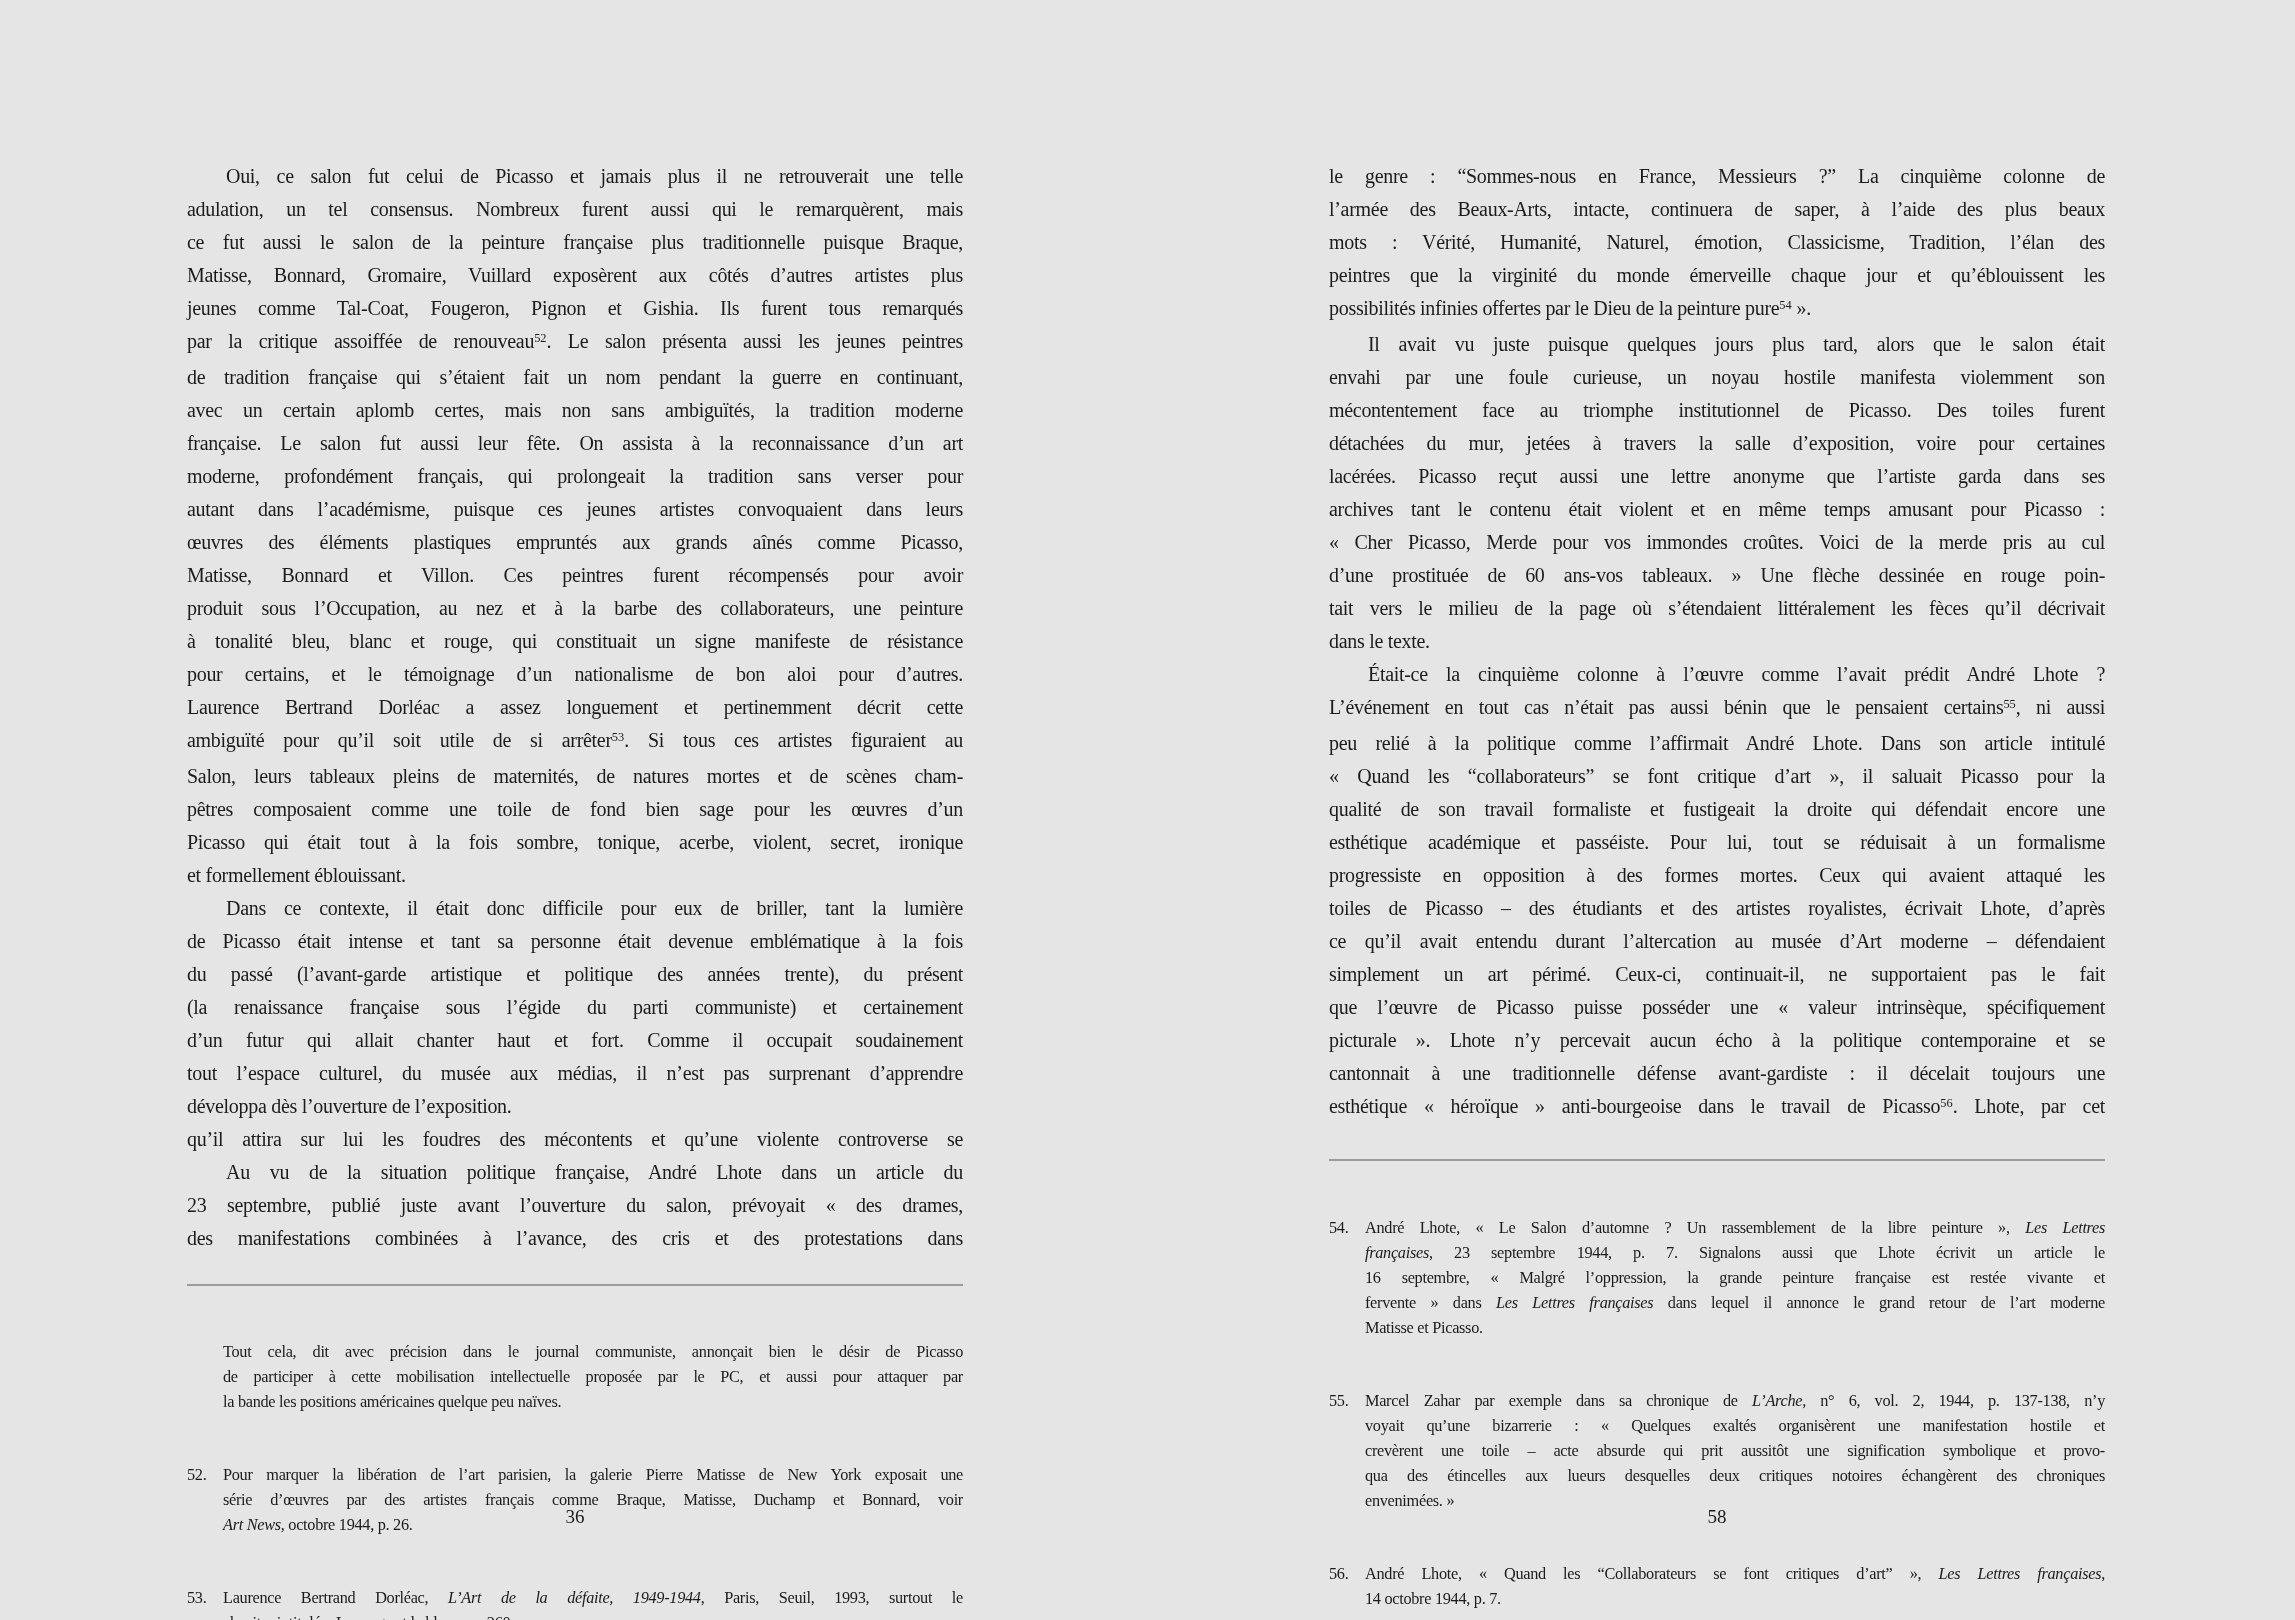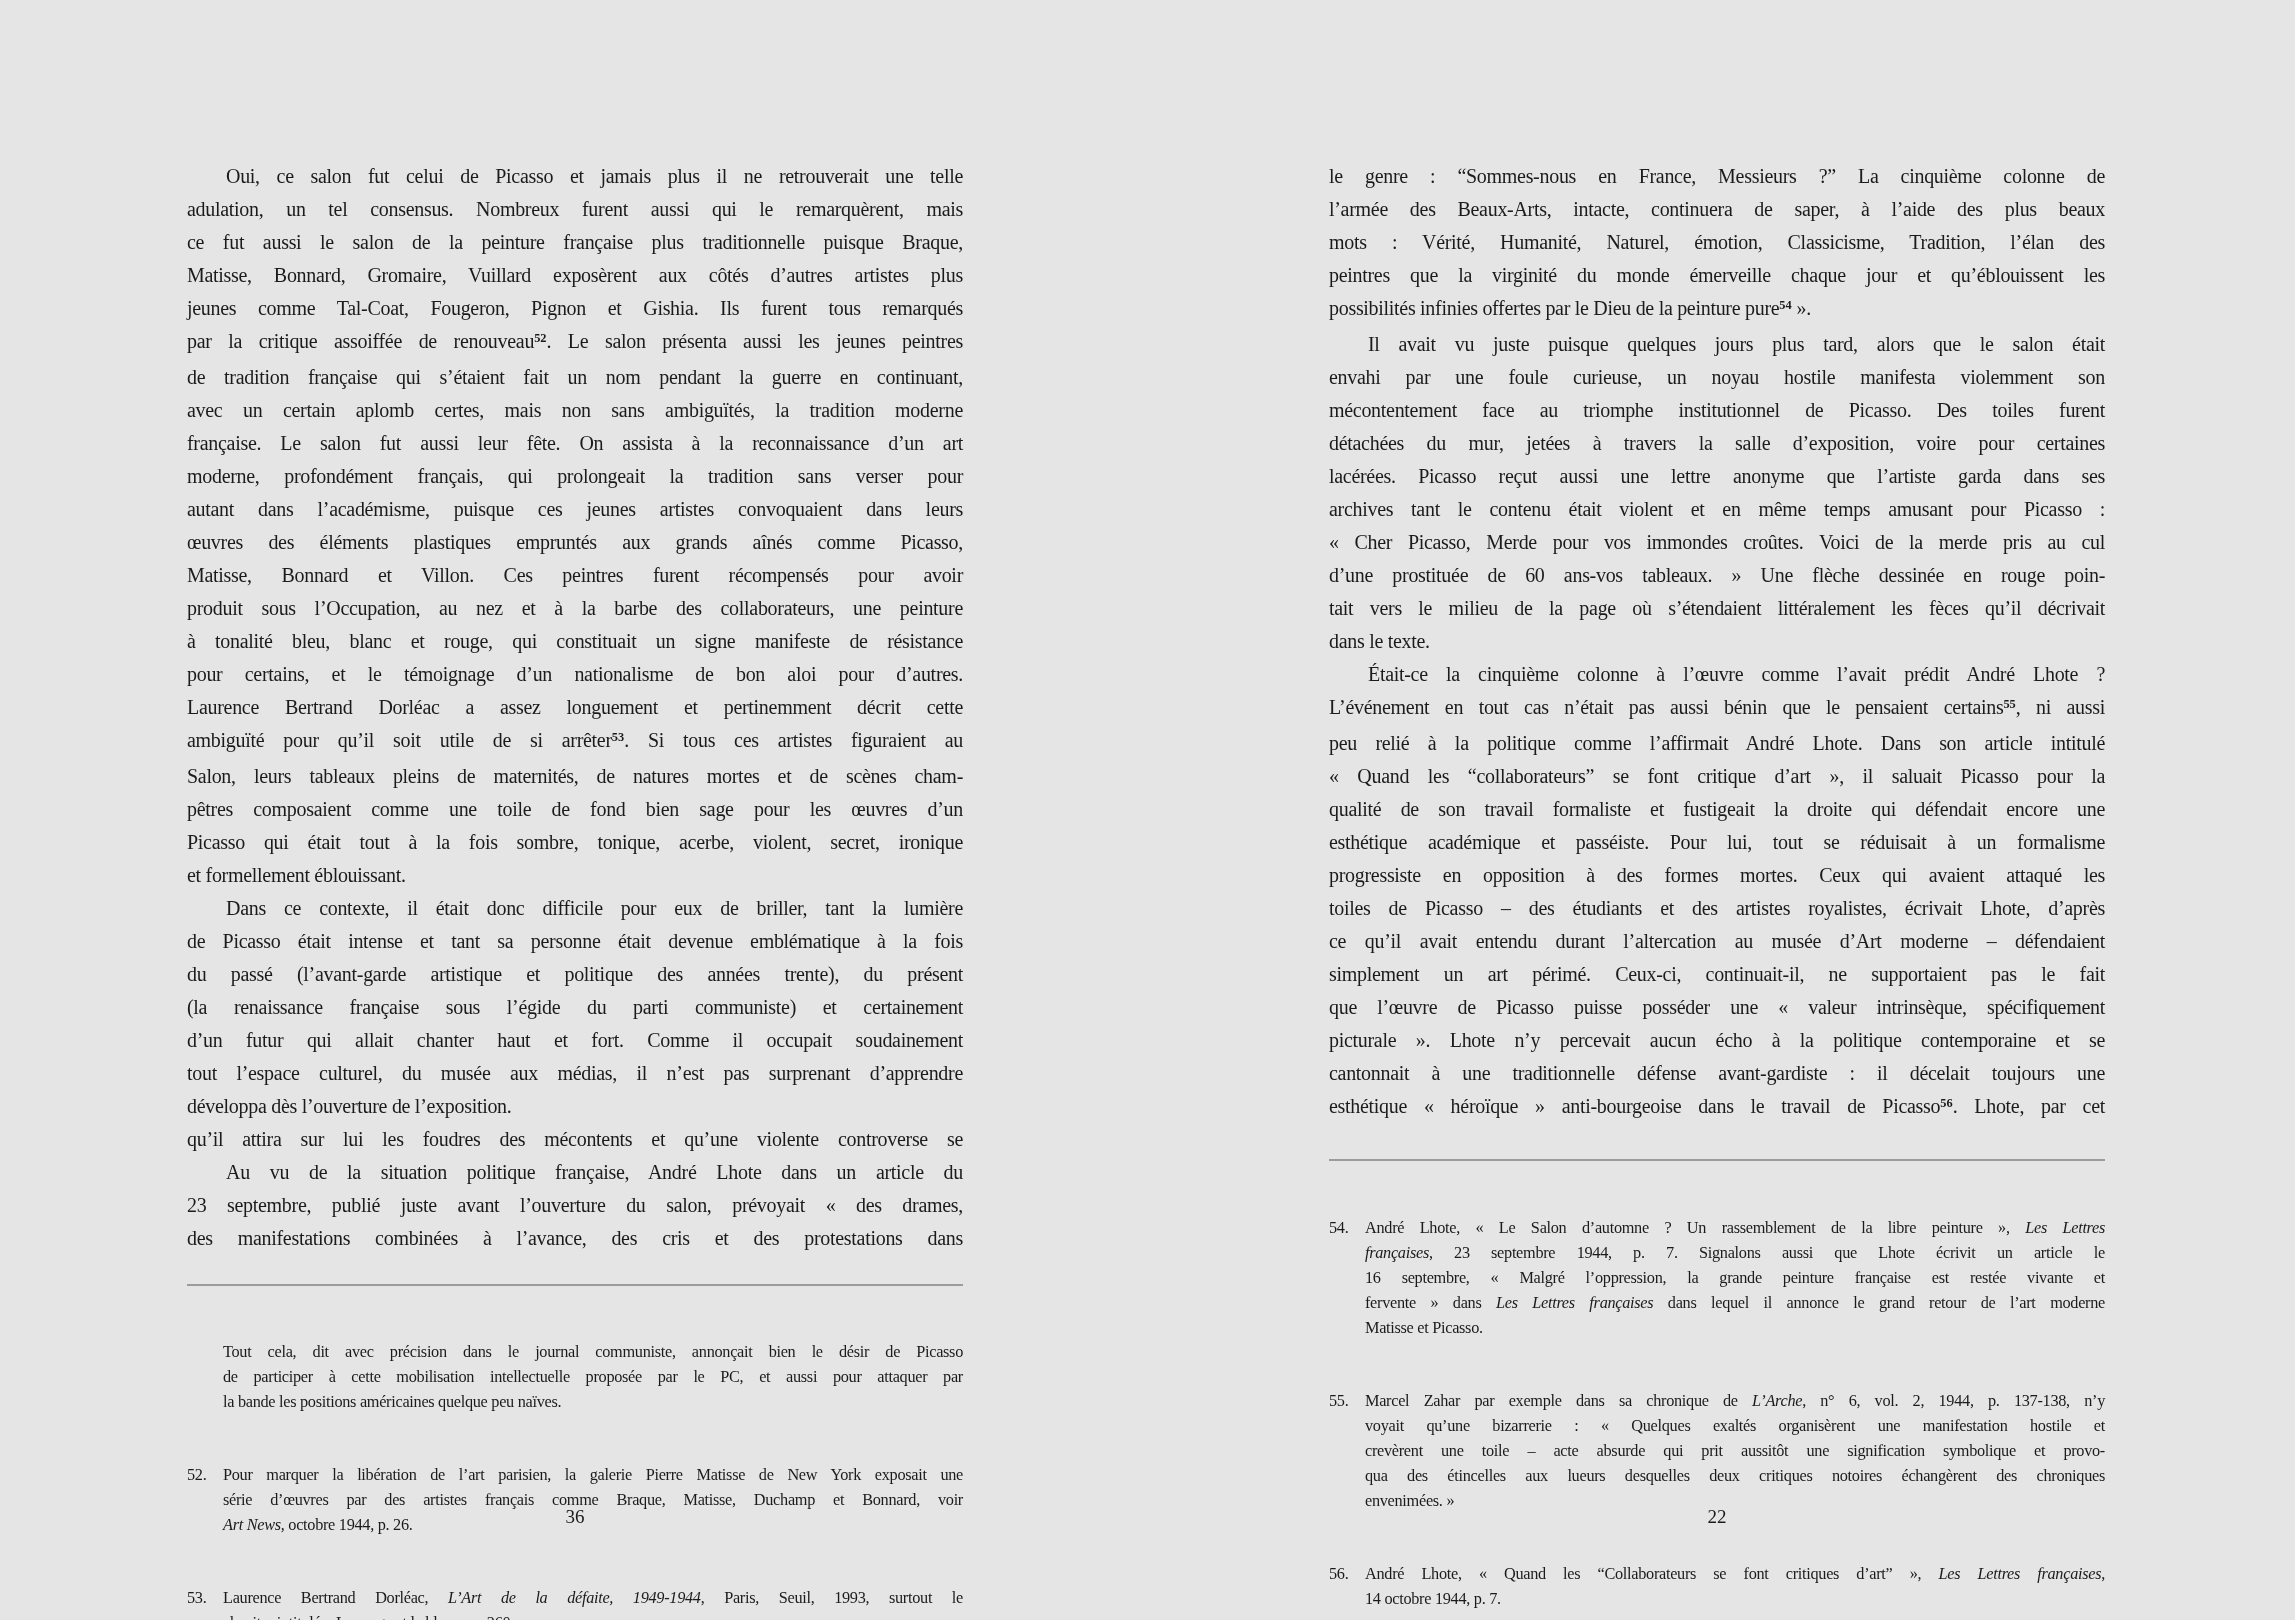--- a/index.html
+++ b/index.html
@@ -17,21 +17,20 @@
     text-align:justify;
     text-align-last:justify;
   }
   .line.end{text-align-last:left;}
   .line.indent{text-indent:39px;}
   sup{
     font-size:0.62em;
     vertical-align:baseline;
     position:relative;top:-0.45em;
     letter-spacing:0;
-    font-weight:bold;
   }
   .it{font-style:italic;}
   .rule{position:absolute;width:776px;height:1.7px;background:#9b9b9b;}
   .footnotes{position:absolute;width:776px;font-size:16.3px;letter-spacing:-0.3px;}
   .fn{display:flex;margin-top:48px;}
   .fn-num{flex:0 0 36px;width:36px;line-height:25px;}
   .fn-text{flex:1;min-width:0;}
   .footnotes .line{line-height:25px;}
   .page-num{position:absolute;width:776px;text-align:center;font-size:19px;letter-spacing:0;}
   #left-body{left:187px;top:160px;}
@@ -165,16 +164,16 @@
         </div>
       </div>
       <div class="fn">
         <div class="fn-num">56.</div>
         <div class="fn-text">
           <div class="line">André Lhote, « Quand les “Collaborateurs se font critiques d’art” », <span class="it">Les Lettres françaises</span>,</div>
           <div class="line end">14 octobre 1944, p. 7.</div>
         </div>
       </div>
     </div>
-  <div id="right-pagenum" class="page-num">22</div>
+  <div id="right-pagenum" class="page-num">58</div>
 
 </div>
 
 
 </body></html>

